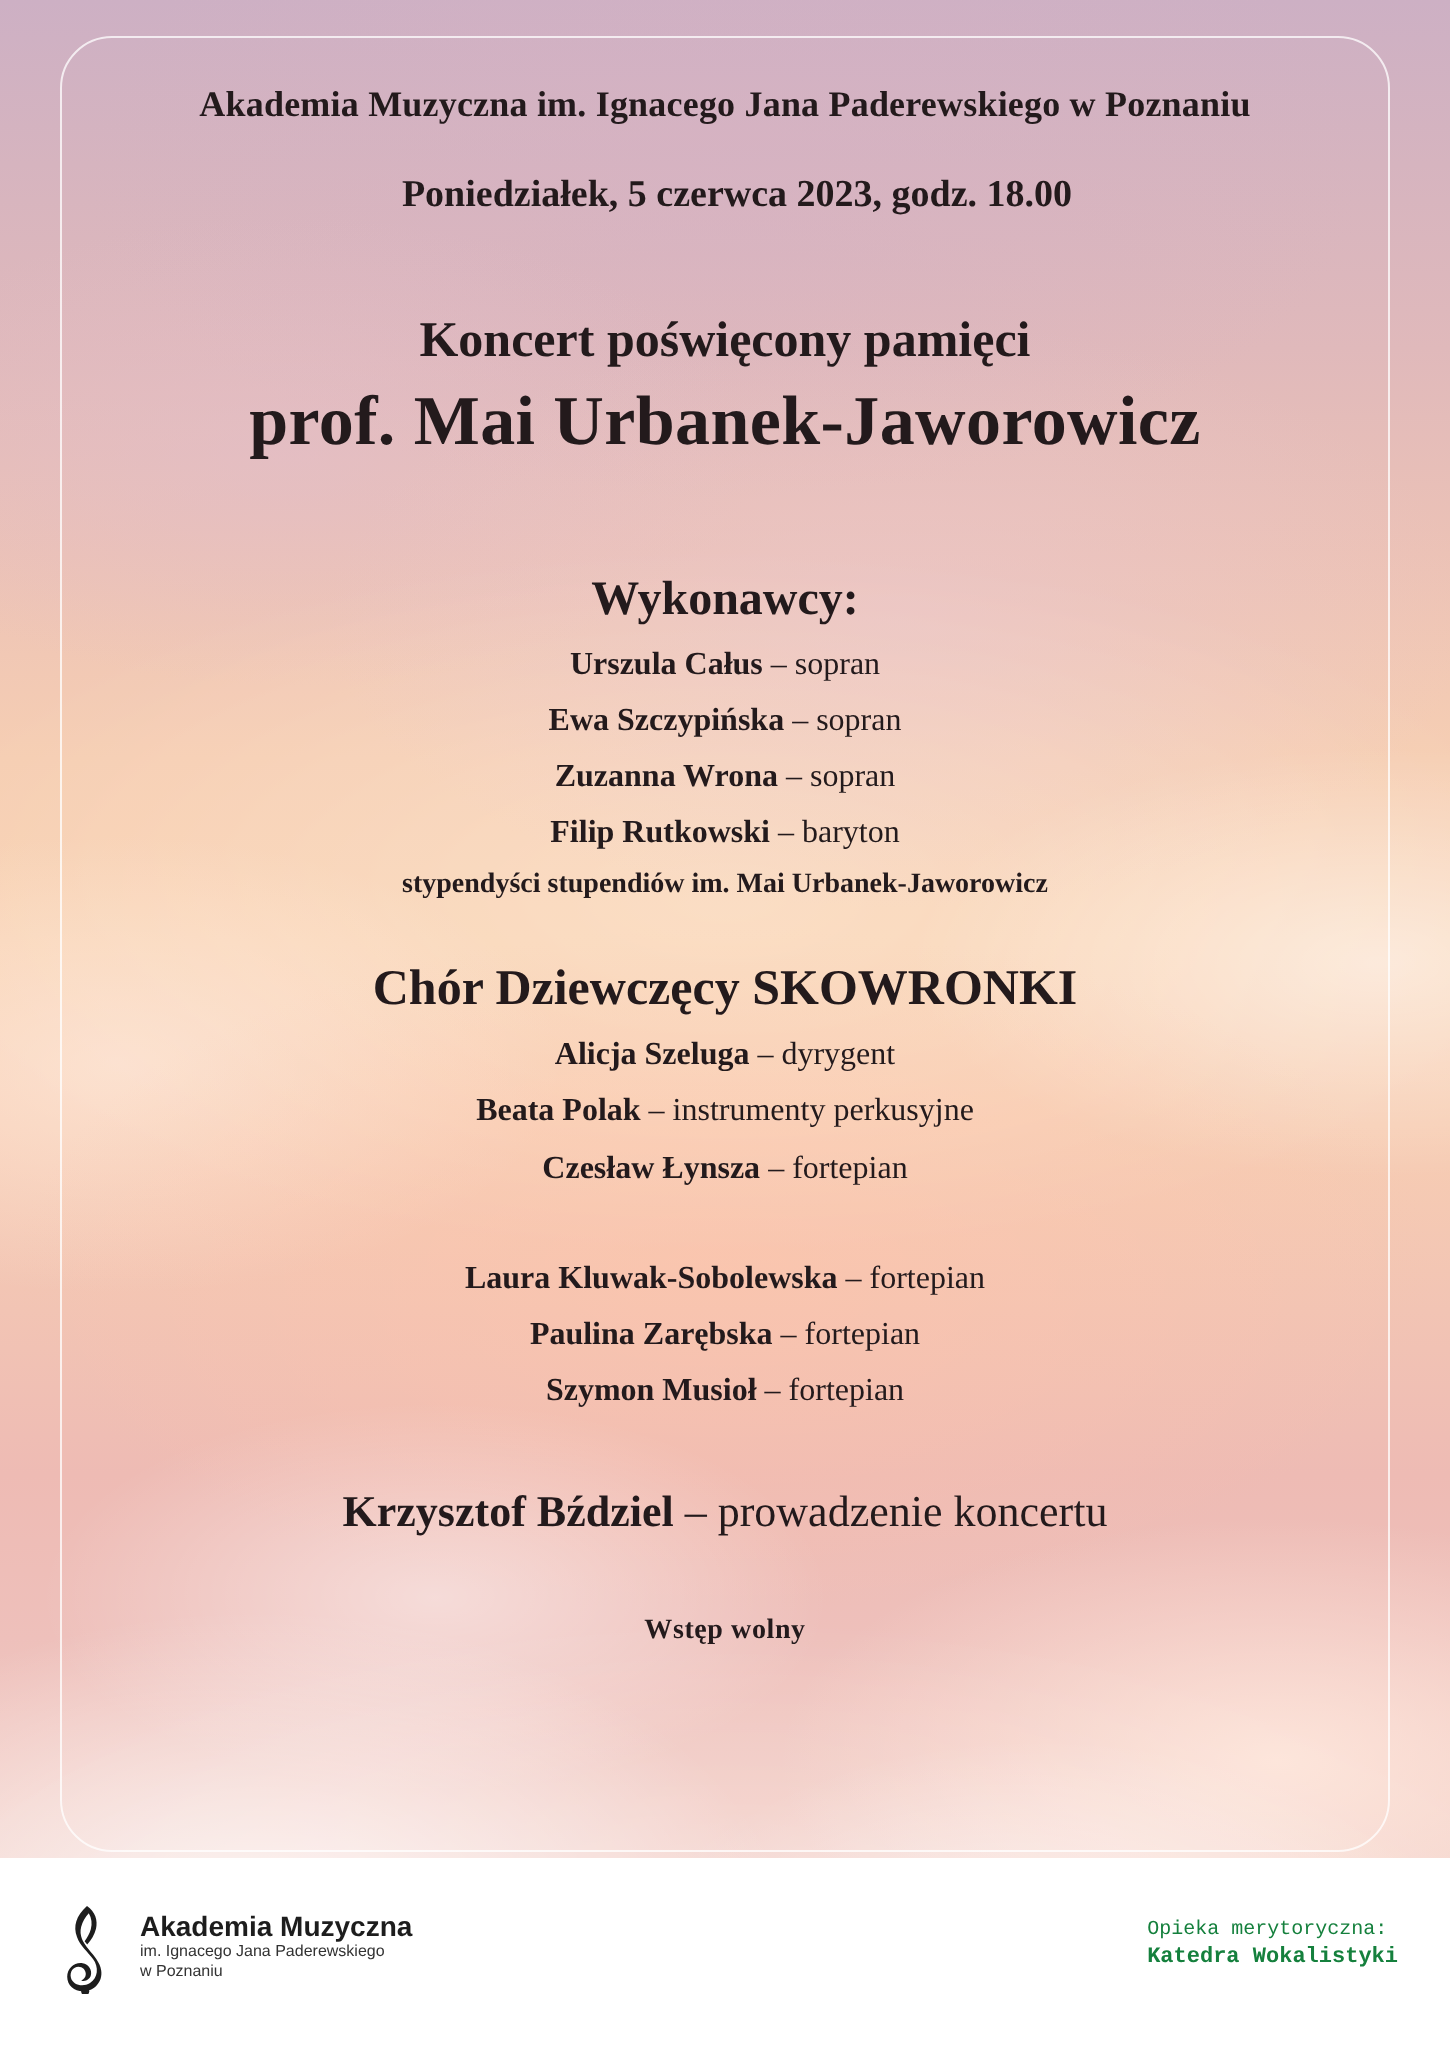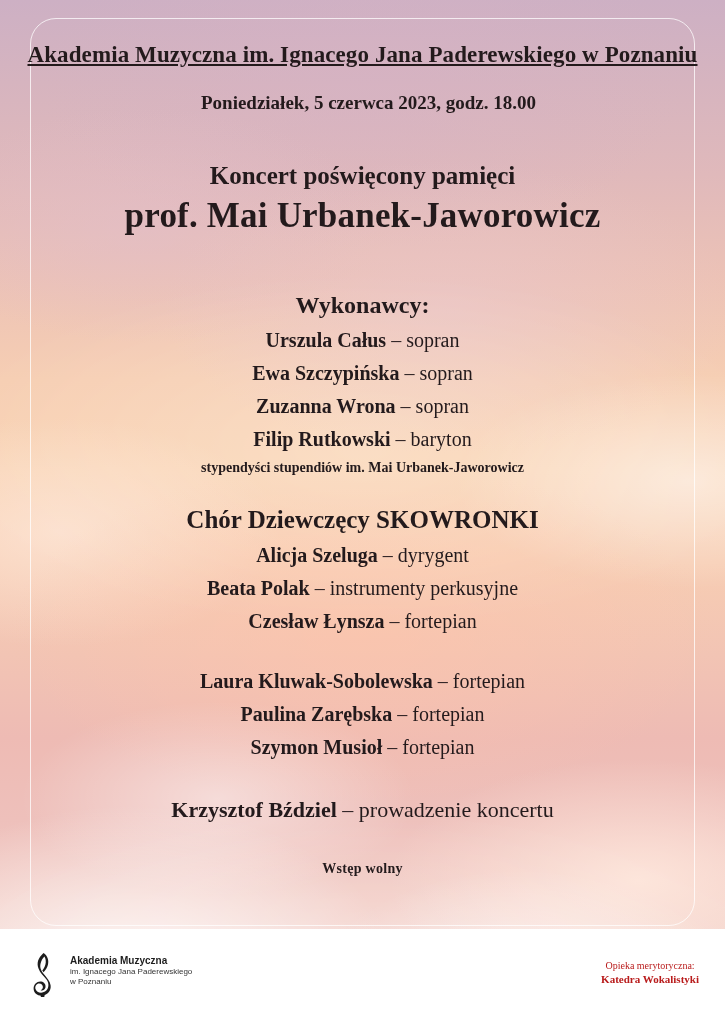--- a/index.html
+++ b/index.html
@@ -79,24 +79,23 @@
     position: absolute;
     left: 0;
     top: 0;
     width: 725px;
     text-align: center;
     color: #231a1c;
   }
 
   .org {
     margin-top: 42px;
-    font-size: 23px;
+    font-size: 18px;
     font-weight: bold;
     letter-spacing: .1px;
-    text-decoration: underline;
   }
 
   .when {
     margin-top: 21px;
     font-size: 19px;
     line-height: 1.45;
     font-weight: 600;
     padding-left: 12px;
   }
 
@@ -113,21 +112,21 @@
   }
 
   .perf-head {
     margin-top: 56px;
     font-size: 24px;
     font-weight: bold;
   }
 
   .line {
     margin-top: 9px;
-    font-size: 20px;
+    font-size: 16px;
     line-height: 1.2;
   }
   .line .nm {
     font-weight: bold;
   }
   .line .role {
     font-weight: normal;
   }
 
   .note {
@@ -178,38 +177,38 @@
     height: 46px;
     position: relative;
   }
   .logo-text {
     color: #1d1d1d;
     padding-top: 4px;
     text-align: left;
   }
   .logo-text .l1 {
     font-family: "Liberation Sans", sans-serif;
-    font-size: 10px;
+    font-size: 14px;
     font-weight: bold;
     line-height: 1.15;
   }
   .logo-text .l2,
   .logo-text .l3 {
     font-family: "Liberation Sans", sans-serif;
     font-size: 8px;
     line-height: 1.25;
     color: #333;
   }
   .care {
     position: absolute;
     right: 26px;
     top: 30px;
-    text-align: center;
-    font-family: Liberation Serif, serif;
-    color: #b91c1c;
+    text-align: left;
+    font-family: Liberation Mono, monospace;
+    color: #15803d;
   }
   .care .c1 { font-size: 10px; line-height: 1.3; }
   .care .c2 { font-size: 11px; font-weight: bold; line-height: 1.3; }
 </style>
 </head>
 <body>
 
 <div class="poster">
   <div class="bg"></div>
   <div class="bg-soft"></div>

